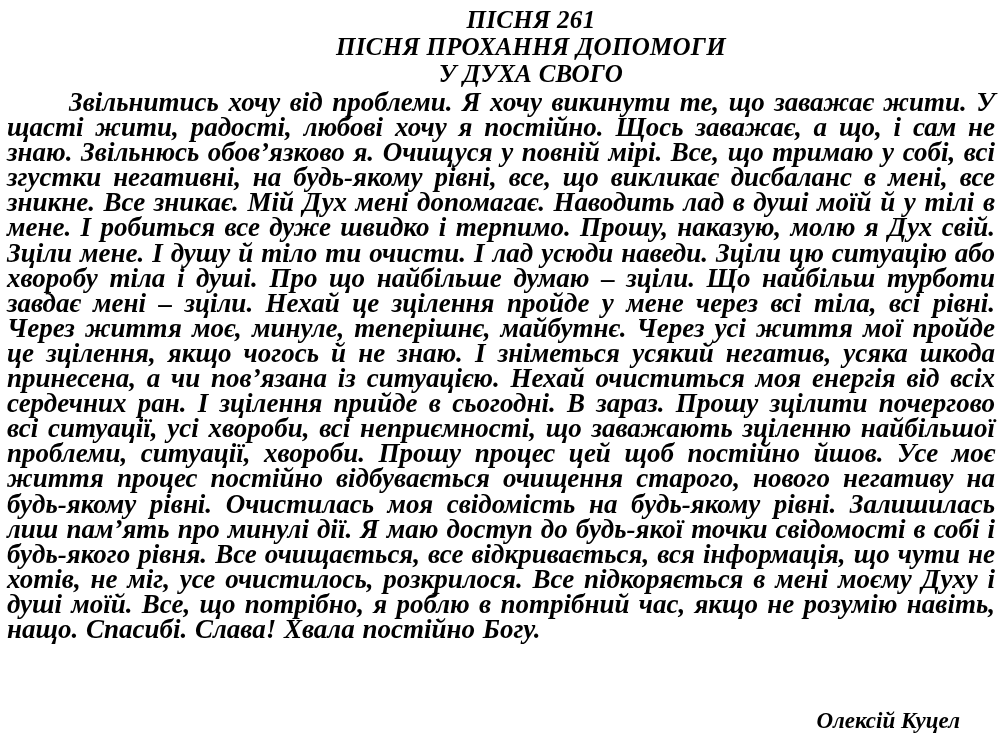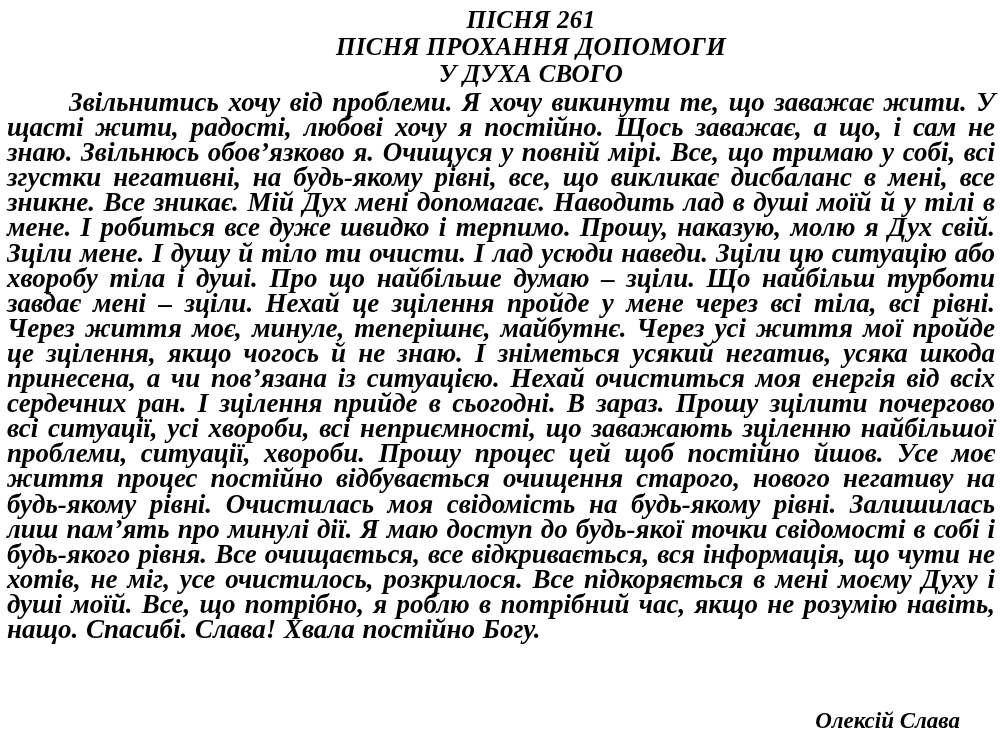--- a/index.html
+++ b/index.html
@@ -26,14 +26,14 @@
     }
   </style>
 </head>
 <body>
 
 <div class="page">
   <div class="title t1">ПІСНЯ 261</div>
   <div class="title t2">ПІСНЯ ПРОХАННЯ ДОПОМОГИ</div>
   <div class="title t3">У ДУХА СВОГО</div>
   <div class="body-text">Звільнитись хочу від проблеми. Я хочу викинути те, що заважає жити. У щасті жити, радості, любові хочу я постійно. Щось заважає, а що, і сам не знаю. Звільнюсь обов’язково я. Очищуся у повній мірі. Все, що тримаю у собі, всі згустки негативні, на будь-якому рівні, все, що викликає дисбаланс в мені, все зникне. Все зникає. Мій Дух мені допомагає. Наводить лад в душі моїй й у тілі в мене. І робиться все дуже швидко і терпимо. Прошу, наказую, молю я Дух свій. Зціли мене. І душу й тіло ти очисти. І лад усюди наведи. Зціли цю ситуацію або хворобу тіла і душі. Про що  найбільше думаю – зціли. Що найбільш турботи завдає мені – зціли. Нехай це зцілення пройде у мене через всі тіла, всі рівні. Через життя моє, минуле, теперішнє, майбутнє. Через усі життя мої пройде це зцілення, якщо чогось й не знаю. І зніметься усякий негатив, усяка шкода принесена, а чи пов’язана із ситуацією. Нехай очиститься моя енергія від всіх сердечних ран. І зцілення прийде в сьогодні. В зараз. Прошу зцілити почергово всі ситуації, усі хвороби, всі неприємності, що заважають зціленню найбільшої проблеми, ситуації, хвороби. Прошу процес цей щоб постійно йшов. Усе моє життя процес постійно відбувається очищення старого, нового негативу на будь-якому рівні. Очистилась моя свідомість на будь-якому рівні. Залишилась лиш пам’ять про минулі дії. Я маю доступ до будь-якої точки свідомості в собі і будь-якого рівня. Все очищається, все відкривається, вся інформація, що чути не хотів, не міг, усе очистилось, розкрилося. Все підкоряється в мені моєму Духу і душі моїй. Все, що потрібно, я роблю в потрібний час, якщо не розумію навіть, нащо. Спасибі. Слава! Хвала постійно Богу.</div>
-  <div class="author">Олексій Слава</div>
+  <div class="author">Олексій Куцел</div>
 </div>
 
 </body></html>

